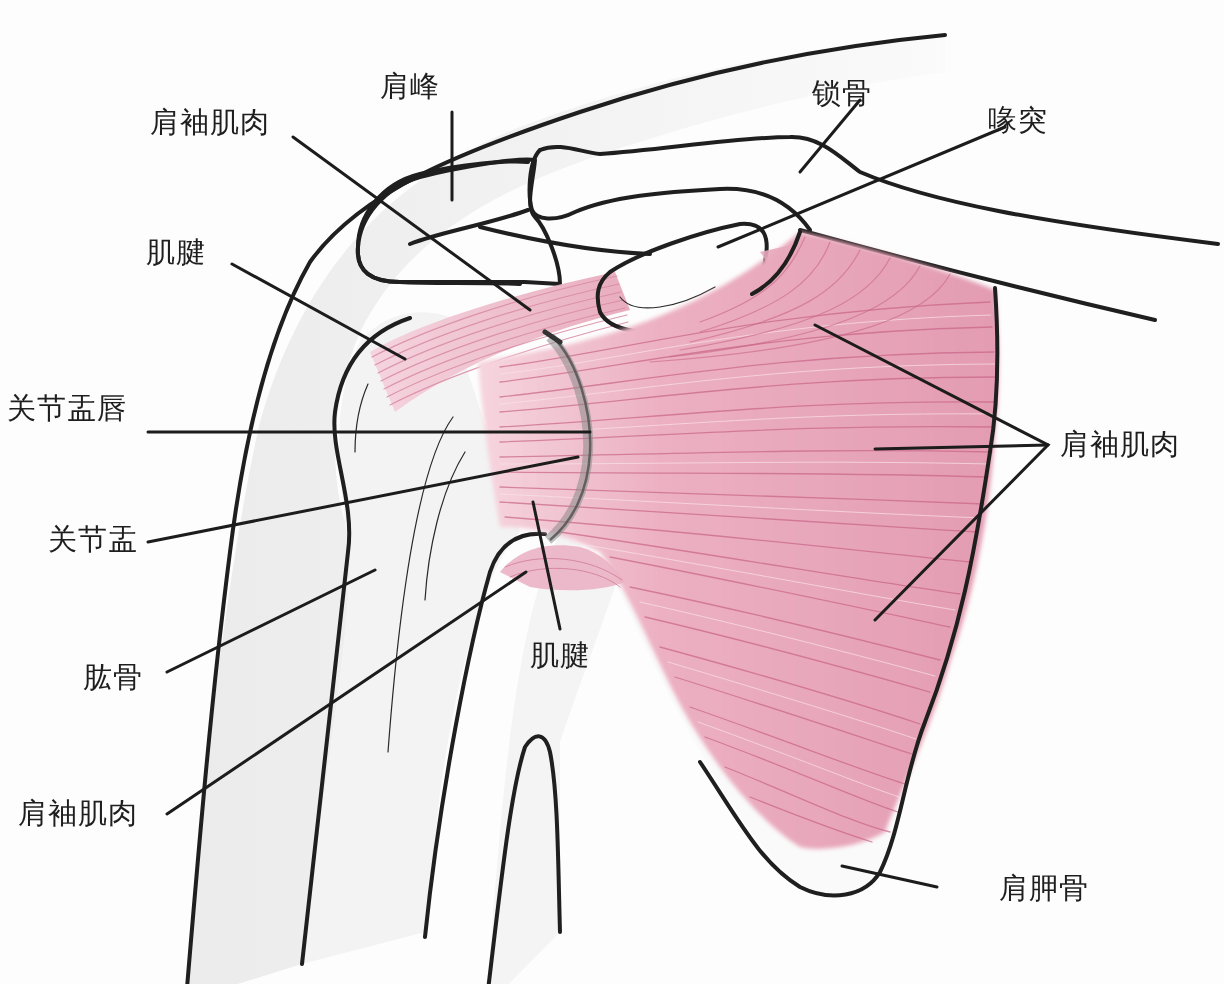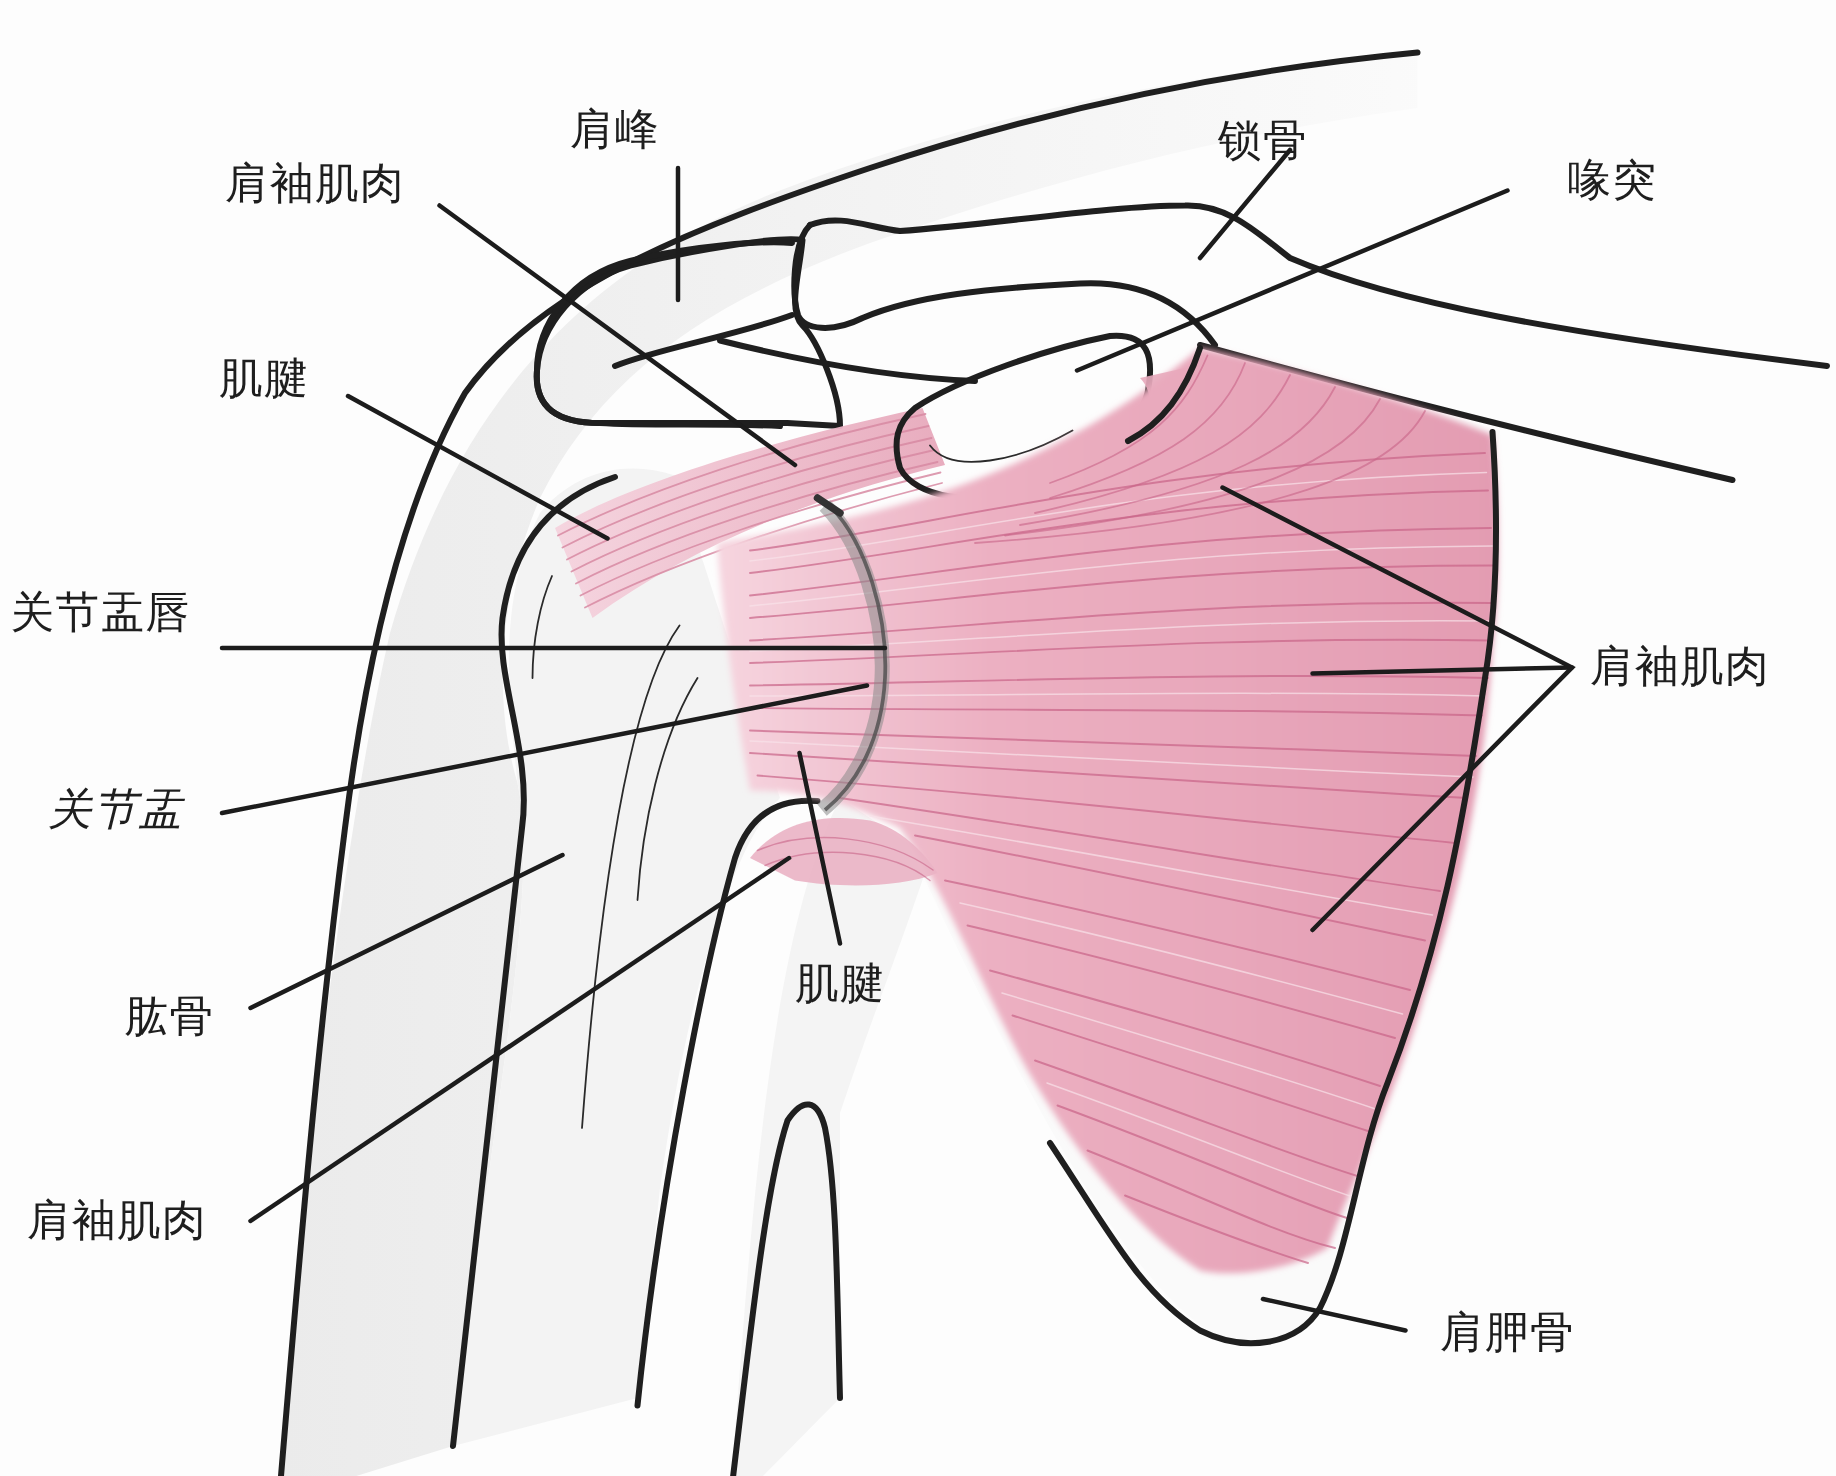--- a/index.html
+++ b/index.html
@@ -177,22 +177,22 @@
       <line class="lead" x1="560" y1="597" x2="533" y2="470"></line>
       <polyline class="lead" points="815,293 1048,413 875,588"></polyline>
       <line class="lead" x1="875" y1="417" x2="1048" y2="413"></line>
       <line class="lead" x1="842" y1="834" x2="937" y2="855"></line>
     </g>
   </svg>
 
   <div class="lbl" style="left:380px;top:40px;">肩峰</div>
   <div class="lbl" style="left:150px;top:76px;">肩袖肌肉</div>
   <div class="lbl" style="left:812px;top:47px;">锁骨</div>
-  <div class="lbl" style="left:1045px;top:74px;">喙突</div>
+  <div class="lbl" style="left:988px;top:74px;">喙突</div>
   <div class="lbl" style="left:146px;top:206px;">肌腱</div>
   <div class="lbl" style="left:7px;top:362px;">关节盂唇</div>
-  <div class="lbl" style="left:32px;top:493px;font-style:italic;">关节盂</div>
+  <div class="lbl" style="left:48px;top:493px;">关节盂</div>
   <div class="lbl" style="left:83px;top:631px;">肱骨</div>
   <div class="lbl" style="left:18px;top:767px;">肩袖肌肉</div>
   <div class="lbl" style="left:530px;top:609px;">肌腱</div>
   <div class="lbl" style="left:1060px;top:398px;">肩袖肌肉</div>
-  <div class="lbl" style="left:960px;top:842px;text-align:center;">肩胛骨</div>
+  <div class="lbl" style="left:999px;top:842px;text-align:center;">肩胛骨</div>
 </div>
 
 </body></html>

